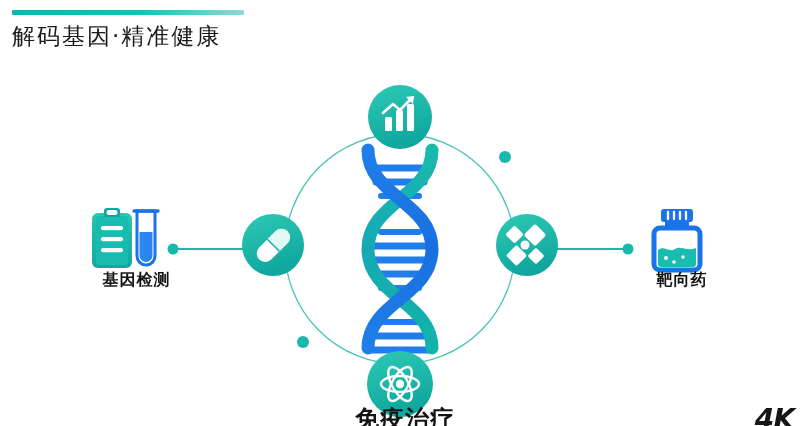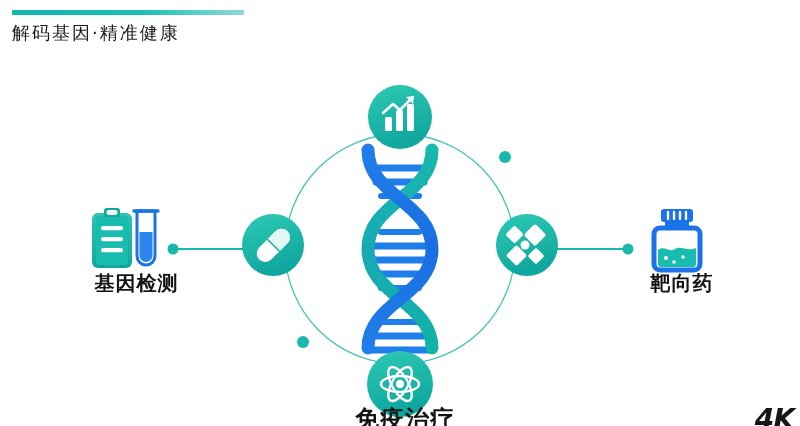--- a/index.html
+++ b/index.html
@@ -36,21 +36,21 @@
   }
   #title-rule {
     width: 232px;
     height: 5px;
     margin-top: 4px;
     margin-bottom: 6px;
     background: linear-gradient(90deg, #10b5ad 0%, #17c0b4 55%, #8fd9d6 100%);
     border-radius: 1px;
   }
   #subtitle {
-    font-size: 18px;
+    font-size: 23px;
     font-weight: normal;
     color: #1b1b1b;
     letter-spacing: 2px;
     white-space: nowrap;
   }
 
   
   #diagram {
     position: absolute;
     left: 0;
@@ -58,21 +58,21 @@
     width: 800px;
     height: 426px;
   }
   #diagram svg {
     display: block;
   }
 
   
   .side-label {
     position: absolute;
-    font-size: 20px;
+    font-size: 16px;
     font-weight: bold;
     color: #141414;
     letter-spacing: 1px;
     white-space: nowrap;
     text-align: center;
   }
   #label-left  { left: 74px;  top: 270px; width: 125px; }
   #label-right { left: 627px; top: 270px; width: 110px; font-family: Liberation Mono, monospace; }
   #label-bottom {
     position: absolute;

